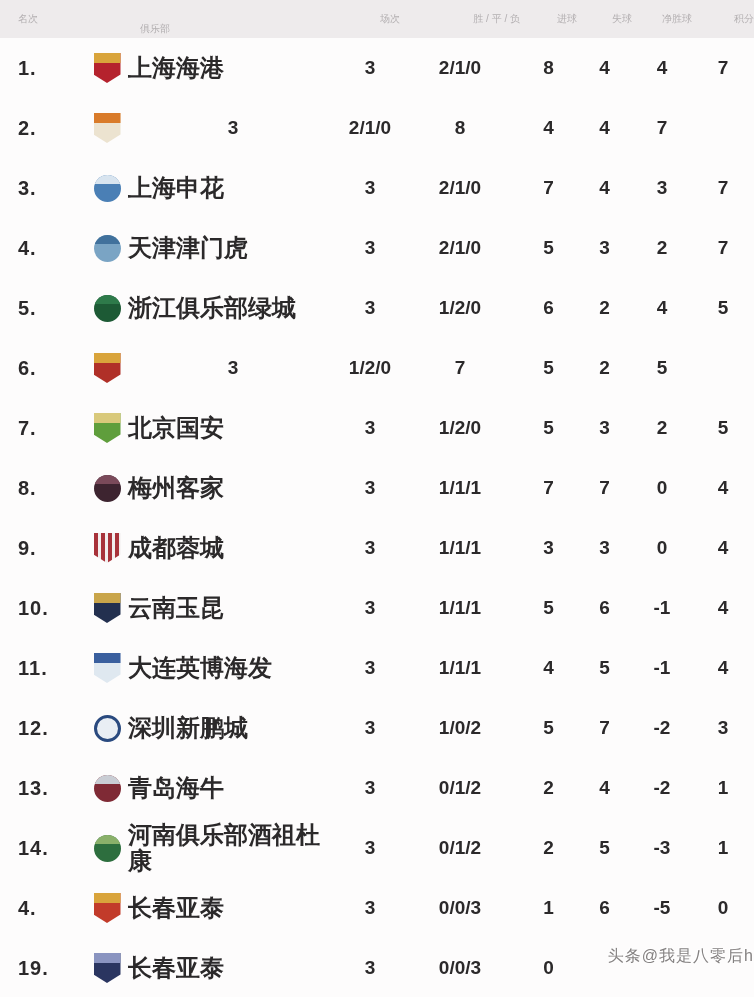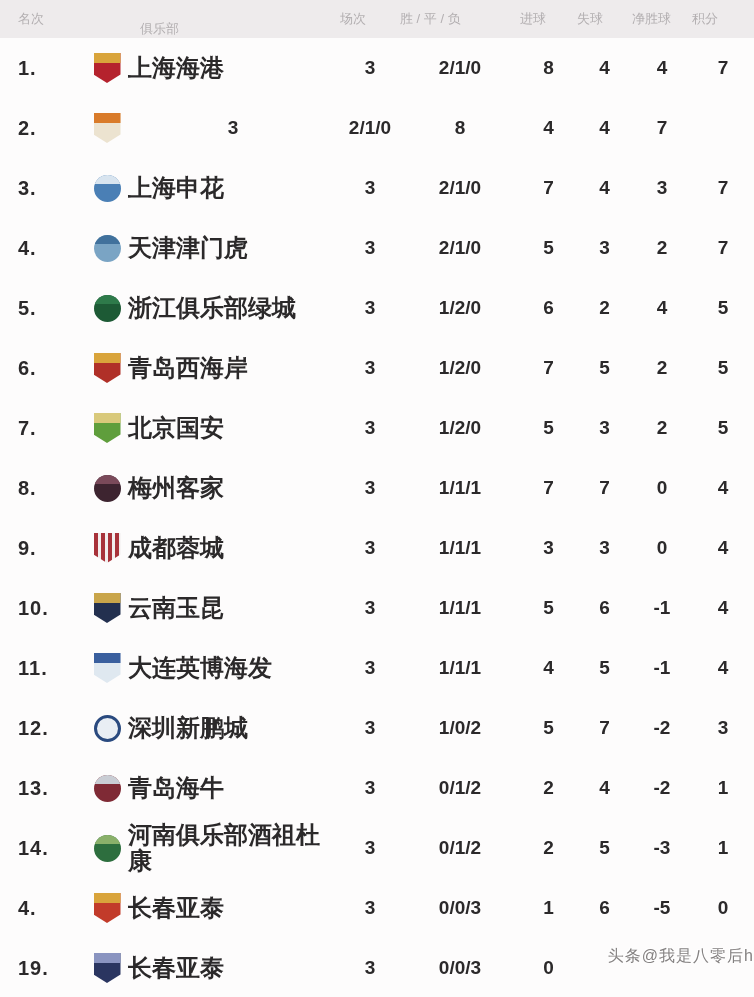--- a/index.html
+++ b/index.html
@@ -12,24 +12,24 @@
   }
   .grid {
     display:grid;
     grid-template-columns:88px 38px 214px 60px 120px 57px 55px 60px 62px;
     align-items:center;
   }
   .header-row {
     height:38px;
     background:var(--header-bg,#eeebec);
     color:var(--header-text,#b3afb1);
-    font-size:13px;
+    font-size:10px;
     font-weight:400;
   }
-  .header-cell { text-align:left; white-space:nowrap; }
+  .header-cell { text-align:right; white-space:nowrap; }
   .header-cell.left { text-align:left; }
   .h-rank { padding-left:18px; }
   .h-club { padding-left:14px;margin-top:20px; }
   .row {
     height:60px;
     background:transparent;
     color:var(--row-text,#2b292a);
     font-weight:bold;
   }
   .cell-rank { padding-left:18px; font-size:20px; letter-spacing:1px; }
@@ -155,21 +155,20 @@
     <div class="cell-num">5</div>
   </div>
 
   <div class="grid row">
     <div class="cell-rank">6.</div>
     <div class="cell-badge">
       <span class="badge shield" style="background: rgb(176, 48, 40);">
         <span class="badge-top" style="background: rgb(217, 164, 59);"></span>
       </span>
     </div>
-    <div class="cell-club">青岛西海岸</div>
     <div class="cell-num">3</div>
     <div class="cell-num">1/2/0</div>
     <div class="cell-num">7</div>
     <div class="cell-num">5</div>
     <div class="cell-num">2</div>
     <div class="cell-num">5</div>
   </div>
 
   <div class="grid row">
     <div class="cell-rank">7.</div>

